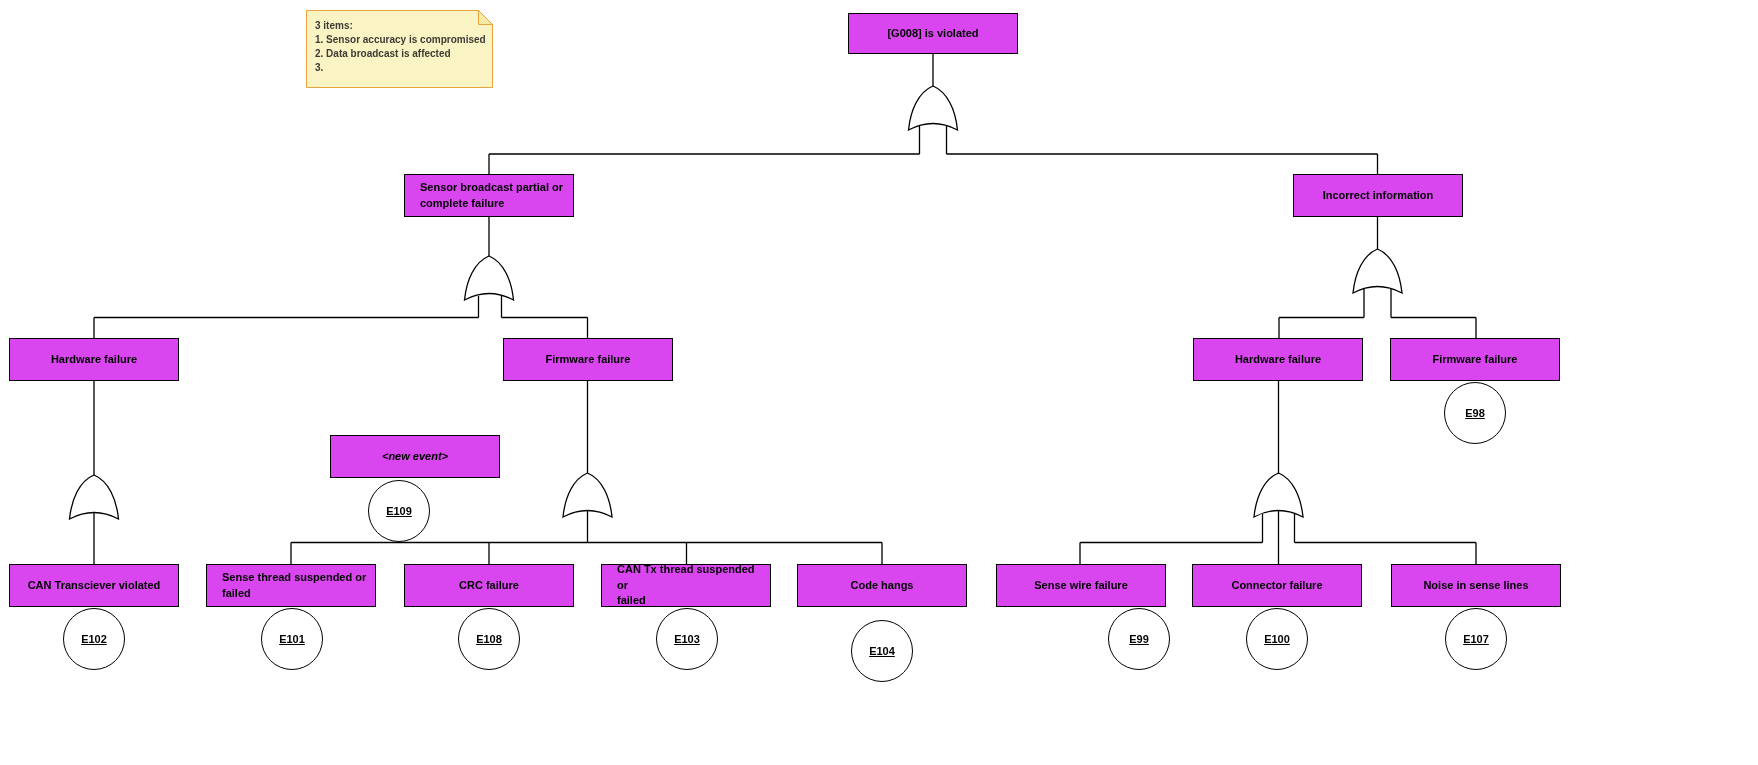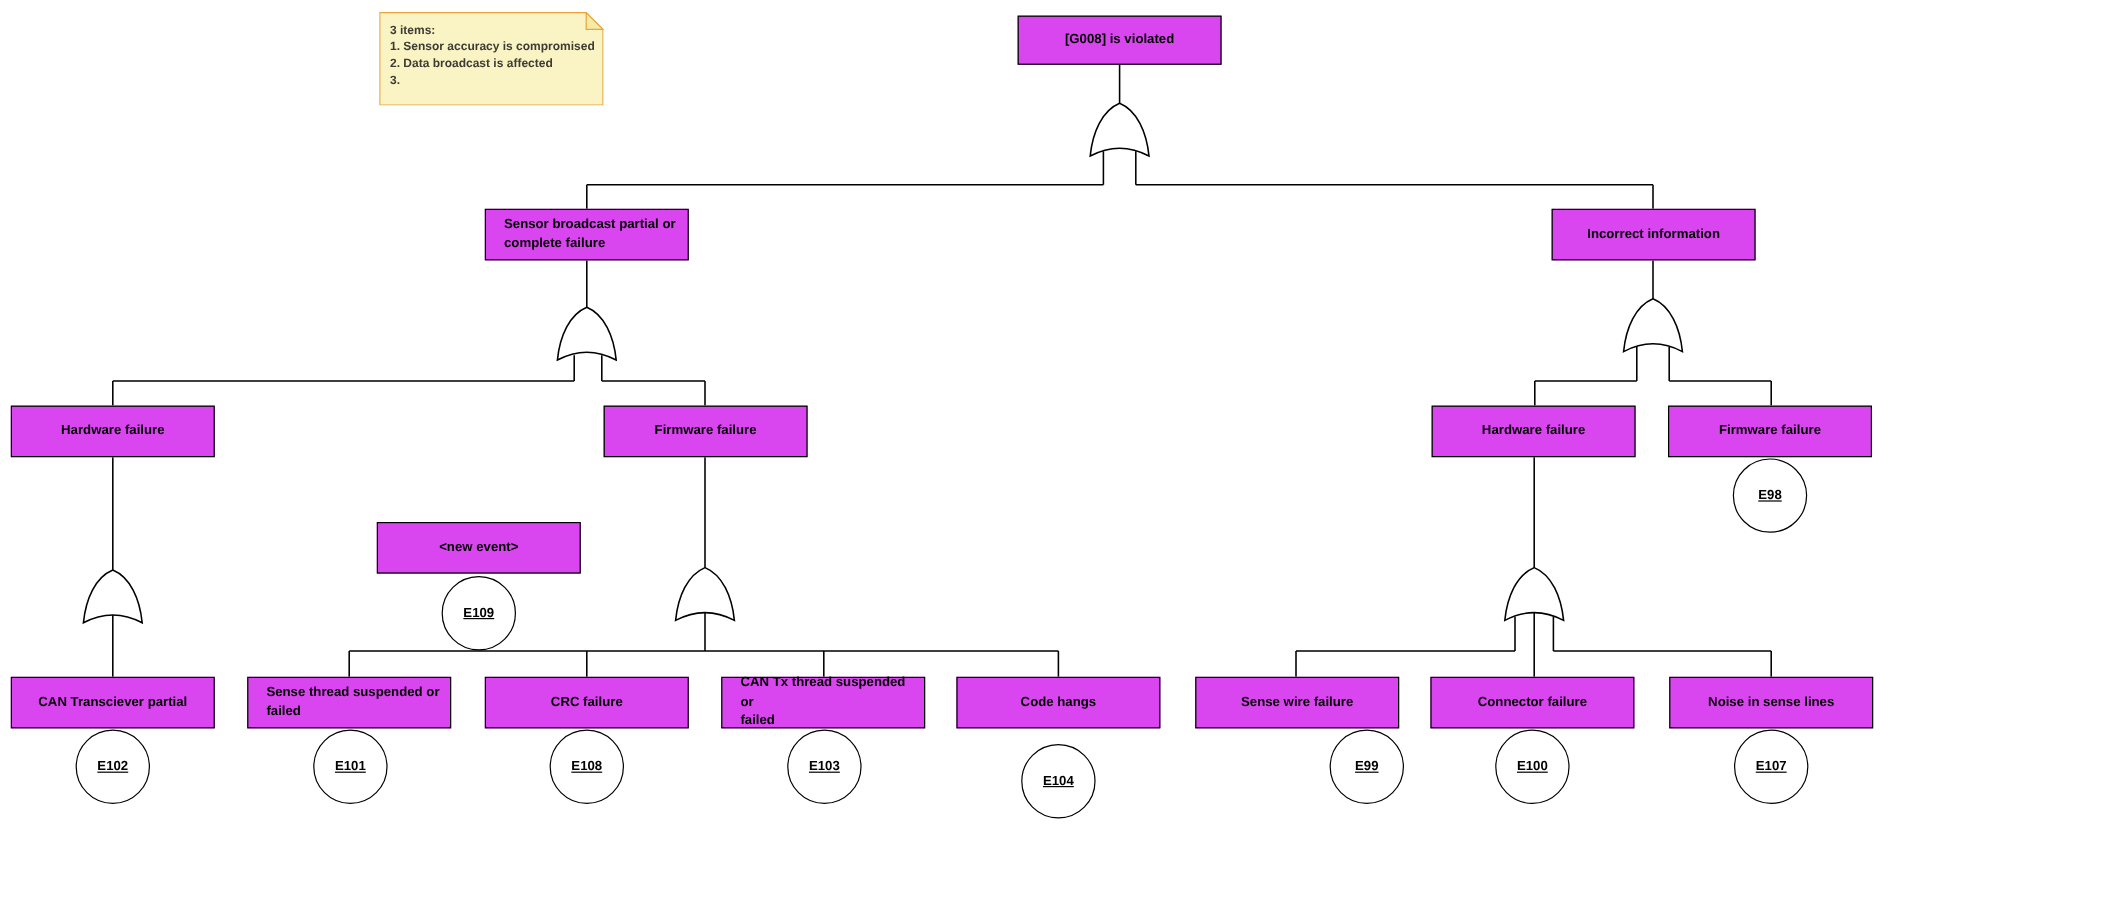--- a/index.html
+++ b/index.html
@@ -33,21 +33,21 @@
     background:#fff;
     border:1.3px solid #000;
     box-sizing:border-box;
     display:flex;align-items:center;justify-content:center;
     font-size:11px;font-weight:700;color:#000;
     z-index:2;
     text-decoration:underline;
   }
   .note{
     position:absolute;
-    left:316px;top:10px;width:204px;height:78px;
+    left:306px;top:10px;width:204px;height:78px;
     z-index:3;
     padding-left:28px;
   }
   .note svg{position:absolute;left:0;top:0;}
   .note-text{
     position:absolute;left:9px;top:9px;right:6px;
     font-size:10px;font-weight:700;color:#3c3c35;
     line-height:14px;
   }
   .note-text div{white-space:nowrap;}
@@ -95,23 +95,23 @@
   <div class="ebox" style="left:1293px;top:174px;"><span>Incorrect information</span></div>
 
   <div class="ebox" style="left:9px;top:338px;"><span>Hardware failure</span></div>
 
   <div class="ebox" style="left:503px;top:338px;"><span>Firmware failure</span></div>
 
   <div class="ebox" style="left:1193px;top:338px;"><span>Hardware failure</span></div>
 
   <div class="ebox" style="left:1390px;top:338px;"><span>Firmware failure</span></div>
 
-  <div class="ebox" style="left:314px;top:435px;"><span>&lt;new event&gt;</span></div>
+  <div class="ebox" style="left:330px;top:435px;font-style:italic;"><span>&lt;new event&gt;</span></div>
 
-  <div class="ebox" style="left:9px;top:564px;"><span>CAN Transciever partial</span></div>
+  <div class="ebox" style="left:9px;top:564px;"><span>CAN Transciever violated</span></div>
 
   <div class="ebox left2" style="left:206px;top:564px;"><span>Sense thread suspended or
 failed</span></div>
 
   <div class="ebox" style="left:404px;top:564px;"><span>CRC failure</span></div>
 
   <div class="ebox left2" style="left:601px;top:564px;"><span>CAN Tx thread suspended or
 failed</span></div>
 
   <div class="ebox" style="left:797px;top:564px;"><span>Code hangs</span></div>

